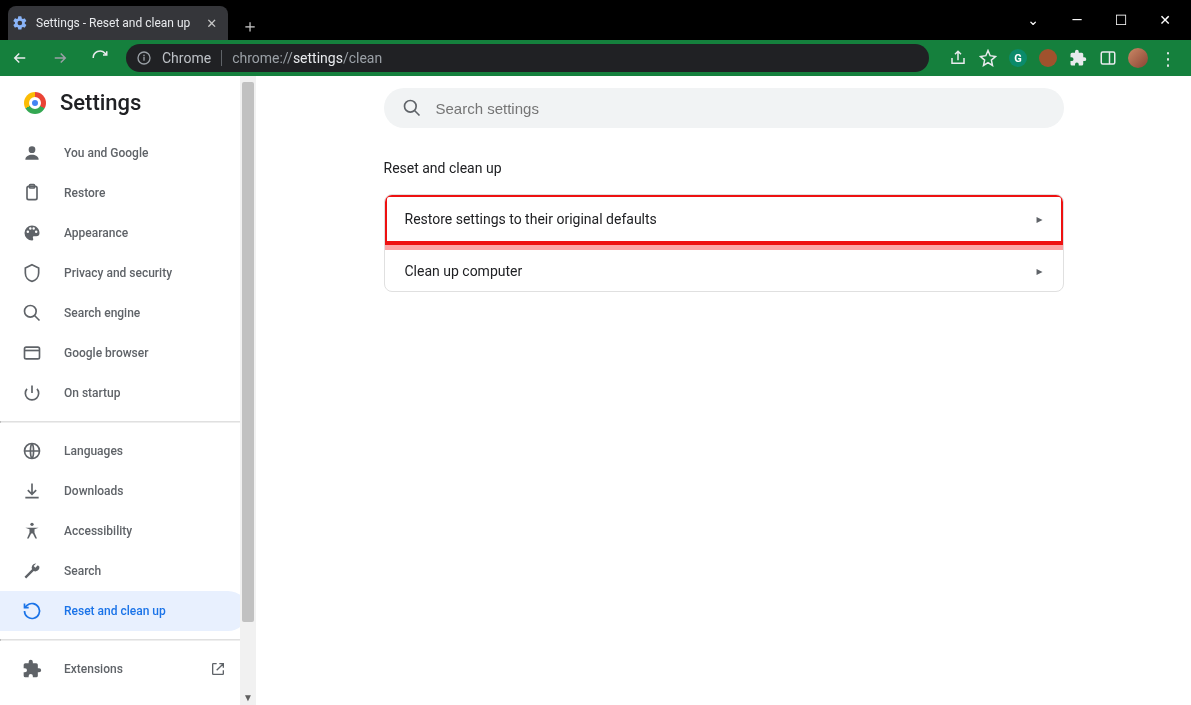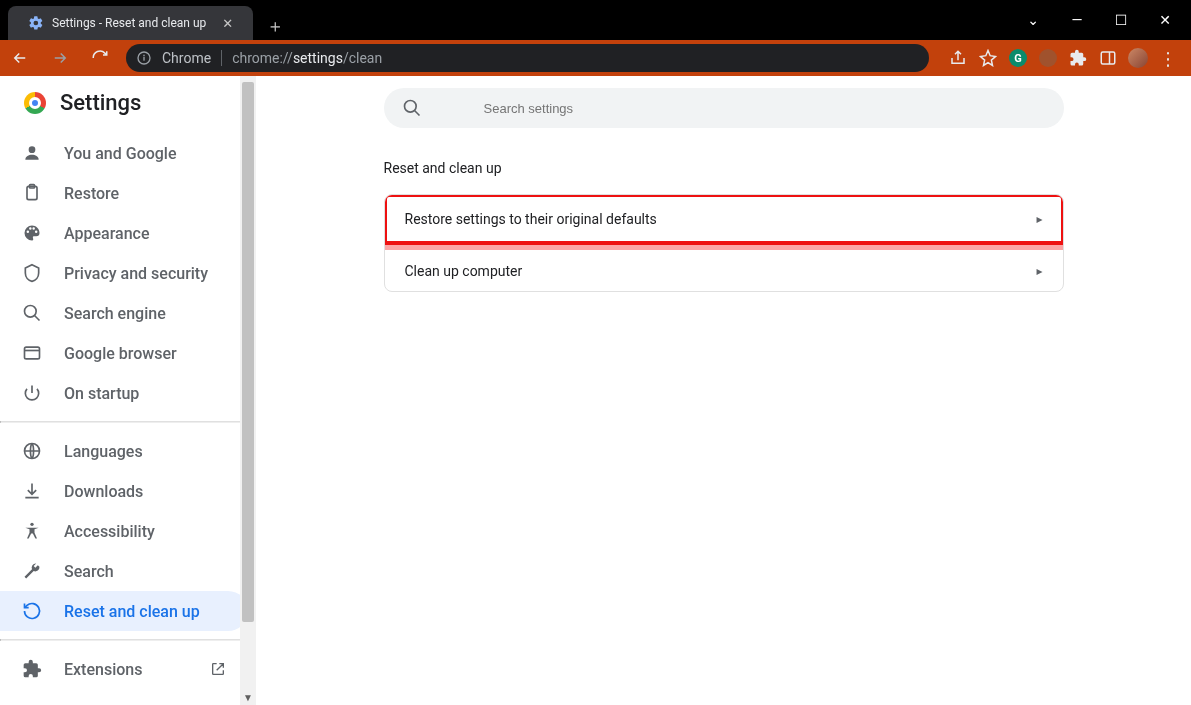--- a/index.html
+++ b/index.html
@@ -1,27 +1,27 @@
 <!DOCTYPE html>
 <html><head>
 <meta charset="utf-8">
 <style>
   * { box-sizing: border-box; margin: 0; padding: 0; }
   html, body { width: 1191px; height: 705px; font-family: "Segoe UI", Roboto, Arial, sans-serif; overflow: hidden; background:#fff; }
   
   .titlebar { background:#000; height:40px; display:flex; align-items:flex-end; justify-content:space-between; }
   .tabstrip { display:flex; align-items:flex-end; height:100%; padding-left:8px; }
-  .tab { background:#35363a; color:#e8eaed; height:34px; border-radius:8px 8px 0 0; display:flex; align-items:center; padding:0 20px; font-size:12px; gap:8px; min-width:220px; }
+  .tab { background:#35363a; color:#e8eaed; height:34px; border-radius:8px 8px 0 0; display:flex; align-items:center; padding:0 4px; font-size:12px; gap:8px; min-width:220px; }
   .tab .icon { width:16px; height:16px; }
   .tab .close { color:#c7c7c7; font-size:13px; margin-left:8px; }
   .newtab { color:#c7c7c7; width:28px; height:28px; display:flex; align-items:center; justify-content:center; margin-left:8px; font-size:18px; }
   .win-controls { display:flex; align-items:center; height:100%; padding-right:6px; gap:4px; }
   .win-controls .btn { width:40px; height:30px; display:flex; align-items:center; justify-content:center; color:#fff; font-size:14px; }
   
-  .toolbar { background:#c2410c; height:36px; display:flex; align-items:center; padding:0 6px; gap:12px; }
+  .toolbar { background:#15803d; height:36px; display:flex; align-items:center; padding:0 6px; gap:12px; }
   .tool-icon { width:28px; height:28px; display:flex; align-items:center; justify-content:center; color:#9aa0a6; border-radius:50%; }
   .tool-icon.active { color:#e8eaed; }
   .omnibox { flex:1; background:#202124; border-radius:16px; height:28px; display:flex; align-items:center; color:#9aa0a6; font-size:14px; padding:0 10px; gap:10px; }
   .omnibox .lock { color:#9aa0a6; }
   .omnibox .chrome-label { color:#bdc1c6; }
   .omnibox .divider { width:1px; height:16px; background:#5f6368; }
   .omnibox .url { color:#9aa0a6; }
   .omnibox .url .bold { color:#e8eaed; }
   .ext-icons { display:flex; align-items:center; gap:8px; padding:0 6px; }
   .ext-icons .ico { width:22px; height:22px; display:flex; align-items:center; justify-content:center; color:#e8eaed; }
@@ -38,30 +38,30 @@
   .scrollbar-track { position:absolute; right:0; top:0; width:16px; height:100%; background:#f1f1f1; }
   .scrollbar-thumb { position:absolute; right:2px; top:6px; width:12px; height:540px; background:#c1c1c1; border-radius:2px; }
   .scrollbar-arrow { position:absolute; right:0; width:16px; height:16px; display:flex;align-items:center;justify-content:center;color:#606060;font-size:10px;}
   .scrollbar-arrow.up{top:0;} .scrollbar-arrow.down{bottom:0;}
   .brand { display:flex; align-items:center; gap:14px; padding:0 18px 10px 24px; }
   .chrome-logo { width:22px; height:22px; border-radius:50%; background:conic-gradient(#ea4335 0 120deg,#34a853 120deg 240deg,#fbbc05 240deg 360deg); position:relative;}
   .chrome-logo::after{content:"";position:absolute;inset:5px;border-radius:50%;background:#4285f4;border:3px solid #fff;}
   .brand h1 { font-size:22px; color:#202124; font-weight:500; }
   .nav-group { padding:8px 0; }
   .nav-divider { border-top:1px solid #e0e0e0; margin:0; }
-  .nav-item { display:flex; align-items:center; gap:22px; height:40px; padding:0 22px; color:#5f6368; font-size:16px; font-weight:500; cursor:pointer; border-radius:0 20px 20px 0; }
+  .nav-item { display:flex; align-items:center; gap:22px; height:40px; padding:0 22px; color:#5f6368; font-size:12px; font-weight:500; cursor:pointer; border-radius:0 20px 20px 0; }
   .nav-item .ico { width:20px; display:flex; align-items:center; justify-content:center; color:#5f6368;}
   .nav-item.selected { background:#e8f0fe; color:#1a73e8; }
   .nav-item.selected .ico { color:#1a73e8; }
   .nav-item .ext-open{margin-left:auto;color:#5f6368;}
   
   .main { flex:1; padding-top:12px; display:flex; flex-direction:column; align-items:center; }
   .search-wrap { width:680px; }
   .search { width:100%; background:#f1f3f4; border-radius:50px; height:40px; display:flex; align-items:center; padding:0 18px; gap:14px; color:#5f6368;}
-  .search input { border:none; background:transparent; outline:none; font-size:13px; color:#202124; flex:1;margin-left:48px; }
+  .search input { border:none; background:transparent; outline:none; font-size:15px; color:#202124; flex:1; }
   .section { width:680px; margin-top:32px; }
   .section-title { color:#202124; font-size:14px; margin-bottom:18px; }
   .card { border:1px solid #e0e0e0; border-radius:8px; background:#fff; overflow:hidden; }
   .row { height:48px; display:flex; align-items:center; justify-content:space-between; padding:0 20px; font-size:14px; color:#202124; cursor:pointer;gap:36px;}
   .row + .row { border-top:7px solid #fca5a5; }
   .row.highlight { outline:4px solid #e11; outline-offset:-2px; border-radius:4px 4px 0 0;}
   .chevron { color:#5f6368; font-size:12px;}
   svg { display:block; }
 </style>
 </head>

